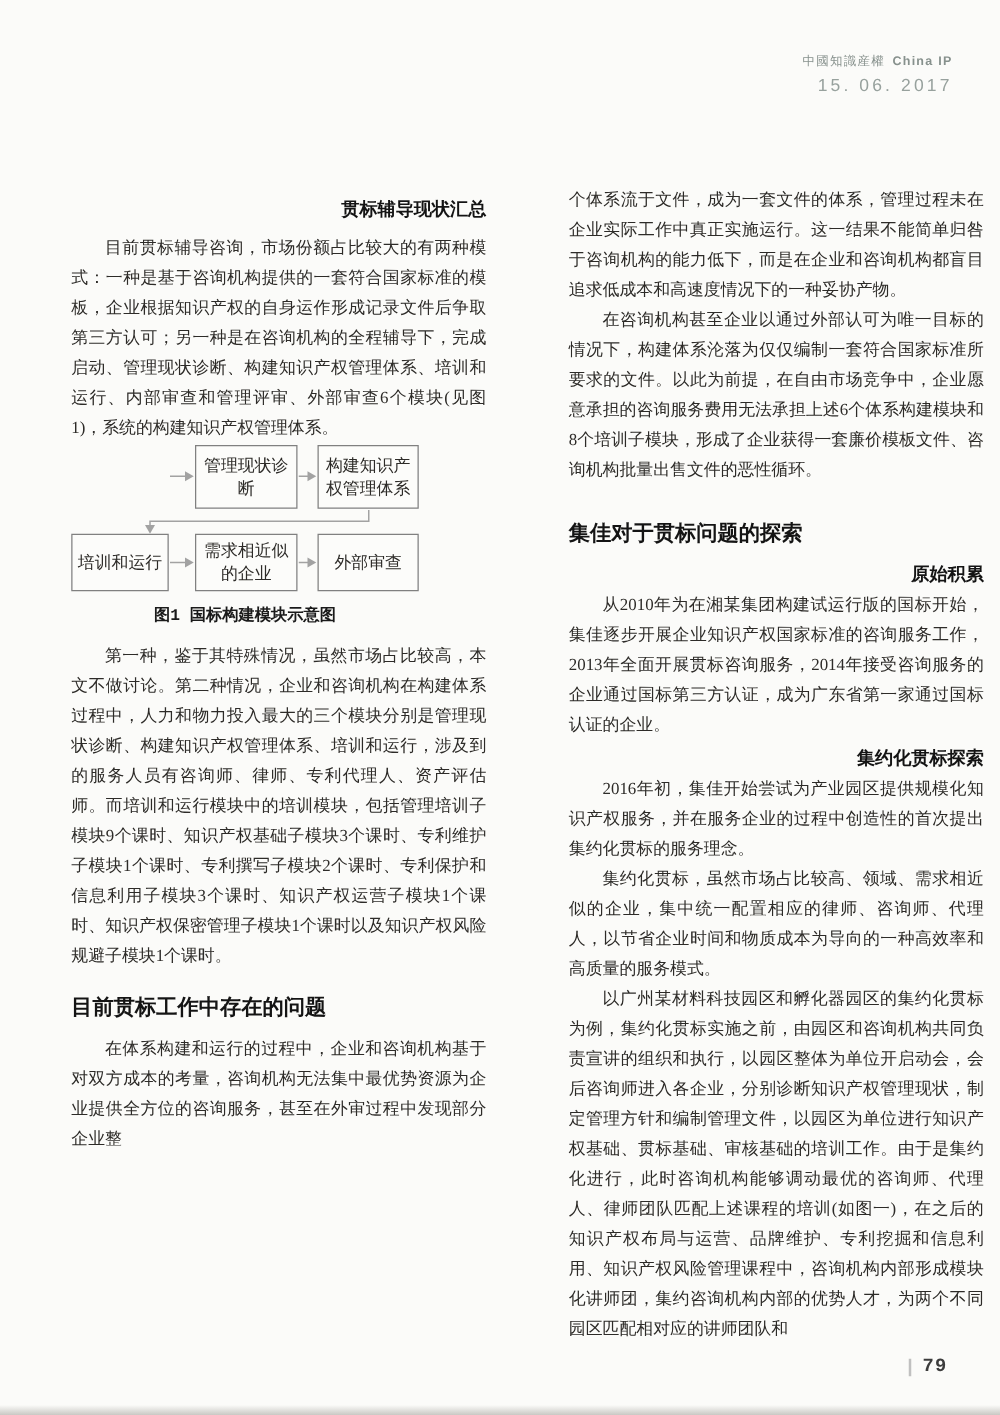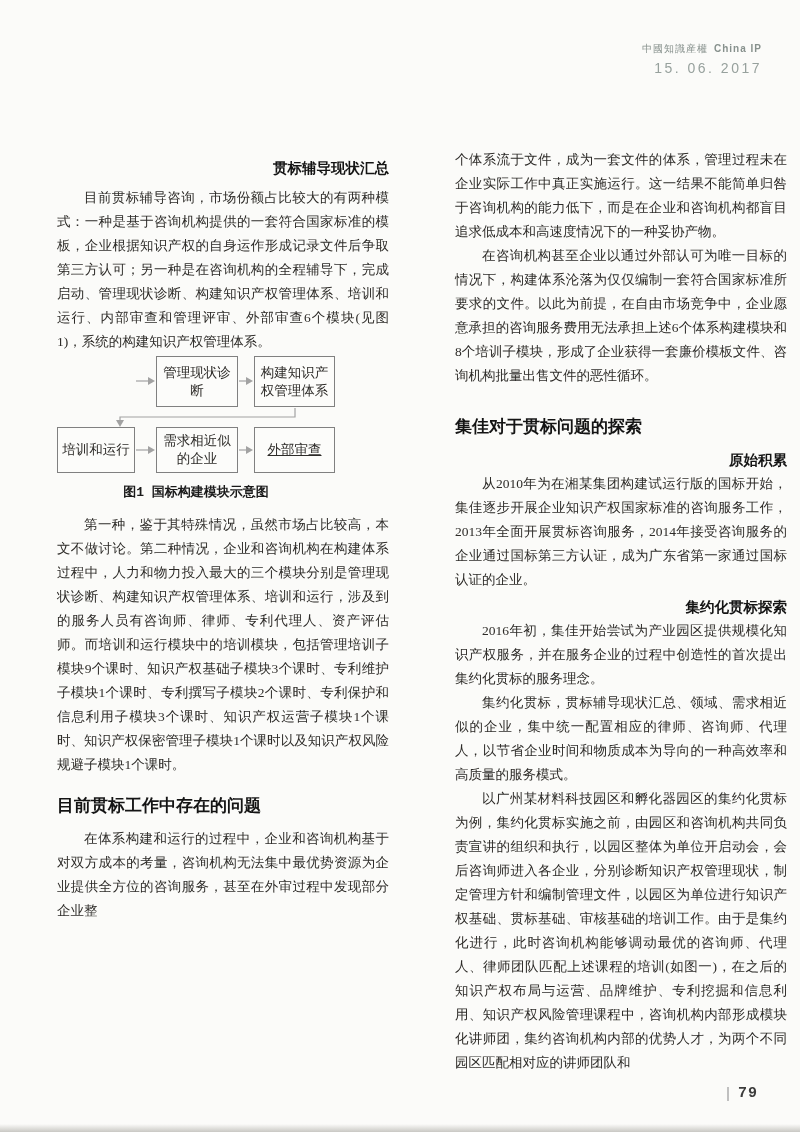--- a/index.html
+++ b/index.html
@@ -44,21 +44,21 @@
   .fbox{
     position:absolute;border:1px solid #808080;background:#fcfcfa;
     display:flex;align-items:center;justify-content:center;text-align:center;
     font-size:13.5px;line-height:18px;color:#2d2b28;padding:1px;box-sizing:border-box;
   }
   .b1{left:0;top:0;width:78px;height:51px;}
   .b2{left:99px;top:0;width:82px;height:51px;}
   .b3{left:197px;top:0;width:81px;height:51px;}
   .b4{left:0;top:71px;width:78px;height:46px;}
   .b5{left:99px;top:71px;width:82px;height:46px;}
-  .b6{left:197px;top:71px;width:81px;height:46px;text-decoration:underline;}
+  .b6{left:197px;top:71px;width:81px;height:46px;}
   .arrows{position:absolute;left:0;top:0;}
   .fig-caption{
     width:278px;text-align:center;font-weight:bold;font-size:13px;color:#1a1a1a;
     margin-top:8px;font-family:Liberation Mono, monospace;
   }
   
   .footer{position:absolute;right:42px;bottom:30px;display:flex;align-items:center;
     font-family:Liberation Mono, monospace;}
   .footer .bar{display:inline-block;width:2px;height:14px;background:#c0c0c0;margin-right:9px;}
   .footer .num{font-size:15px;font-weight:bold;color:#3c3c3c;letter-spacing:1px;}
@@ -117,21 +117,21 @@
   </div>
 
   <div class="col col-right">
     <p class="body-p">个体系流于文件，成为一套文件的体系，管理过程未在企业实际工作中真正实施运行。这一结果不能简单归咎于咨询机构的能力低下，而是在企业和咨询机构都盲目追求低成本和高速度情况下的一种妥协产物。</p>
     <p class="body-p indent">在咨询机构甚至企业以通过外部认可为唯一目标的情况下，构建体系沦落为仅仅编制一套符合国家标准所要求的文件。以此为前提，在自由市场竞争中，企业愿意承担的咨询服务费用无法承担上述6个体系构建模块和8个培训子模块，形成了企业获得一套廉价模板文件、咨询机构批量出售文件的恶性循环。</p>
     <h2 class="section">集佳对于贯标问题的探索</h2>
     <h3 class="subhead">原始积累</h3>
     <p class="body-p indent">从2010年为在湘某集团构建试运行版的国标开始，集佳逐步开展企业知识产权国家标准的咨询服务工作，2013年全面开展贯标咨询服务，2014年接受咨询服务的企业通过国标第三方认证，成为广东省第一家通过国标认证的企业。</p>
     <h3 class="subhead">集约化贯标探索</h3>
     <p class="body-p indent">2016年初，集佳开始尝试为产业园区提供规模化知识产权服务，并在服务企业的过程中创造性的首次提出集约化贯标的服务理念。</p>
-    <p class="body-p indent">集约化贯标，贯标辅导现状汇总、领域、需求相近似的企业，集中统一配置相应的律师、咨询师、代理人，以节省企业时间和物质成本为导向的一种高效率和高质量的服务模式。</p>
+    <p class="body-p indent">集约化贯标，虽然市场占比较高、领域、需求相近似的企业，集中统一配置相应的律师、咨询师、代理人，以节省企业时间和物质成本为导向的一种高效率和高质量的服务模式。</p>
     <p class="body-p indent">以广州某材料科技园区和孵化器园区的集约化贯标为例，集约化贯标实施之前，由园区和咨询机构共同负责宣讲的组织和执行，以园区整体为单位开启动会，会后咨询师进入各企业，分别诊断知识产权管理现状，制定管理方针和编制管理文件，以园区为单位进行知识产权基础、贯标基础、审核基础的培训工作。由于是集约化进行，此时咨询机构能够调动最优的咨询师、代理人、律师团队匹配上述课程的培训(如图一)，在之后的知识产权布局与运营、品牌维护、专利挖掘和信息利用、知识产权风险管理课程中，咨询机构内部形成模块化讲师团，集约咨询机构内部的优势人才，为两个不同园区匹配相对应的讲师团队和</p>
   </div>
 
   <div class="footer">
     <span class="bar"></span>
     <span class="num">79</span>
   </div>
 
   <div class="scan-edge"></div>
 </div>

